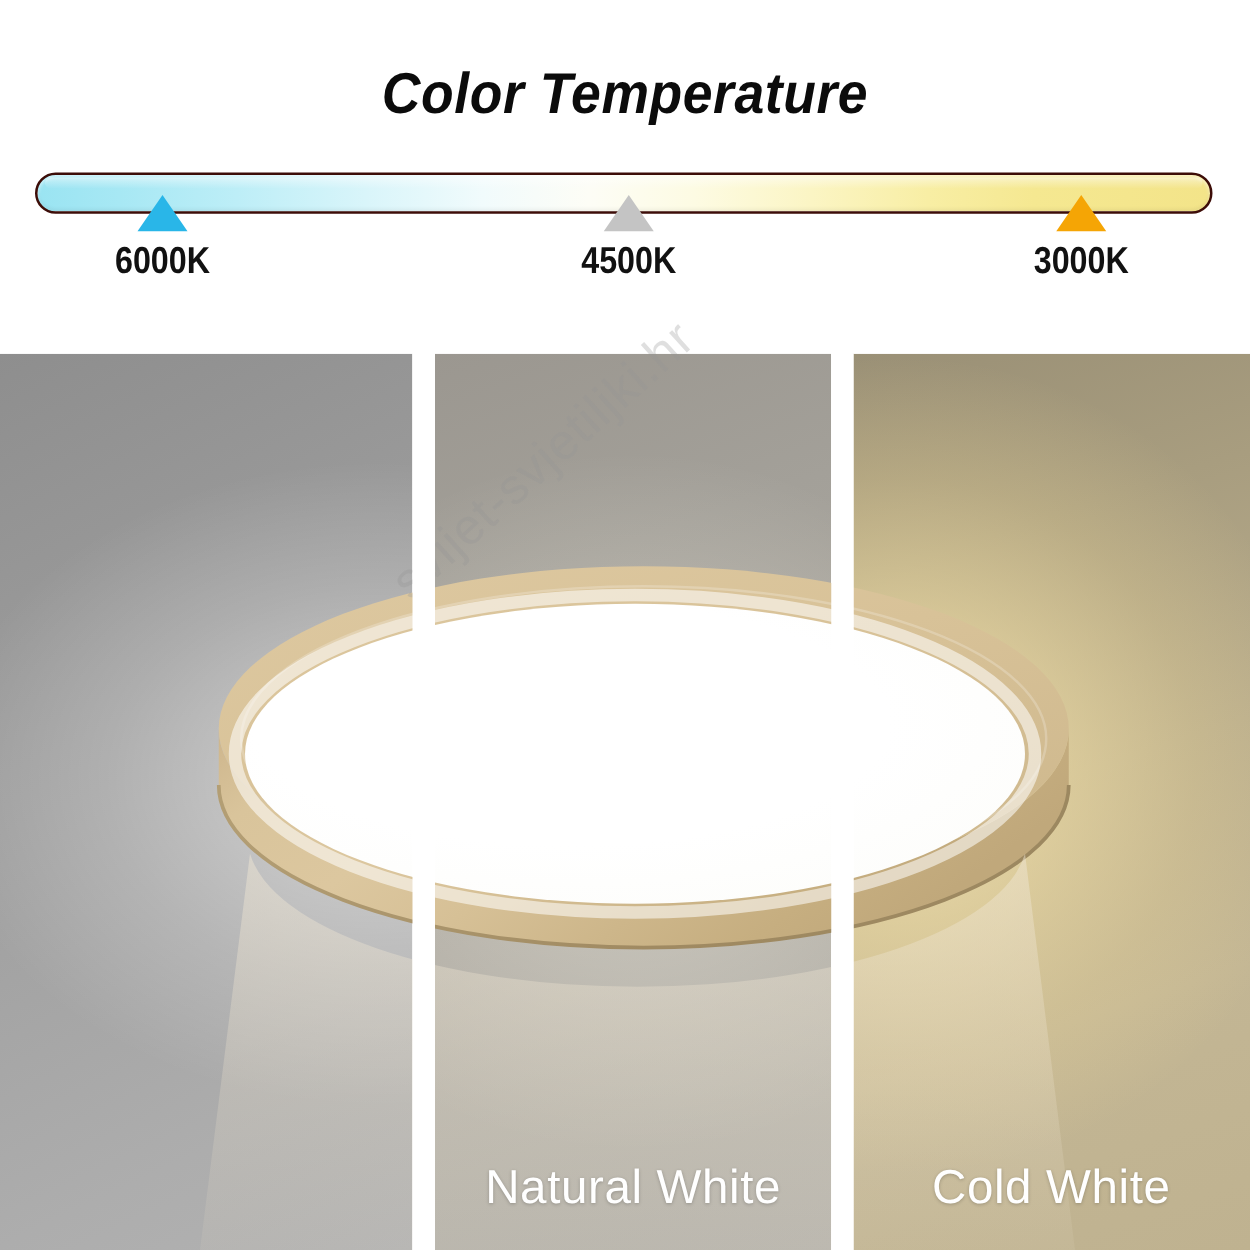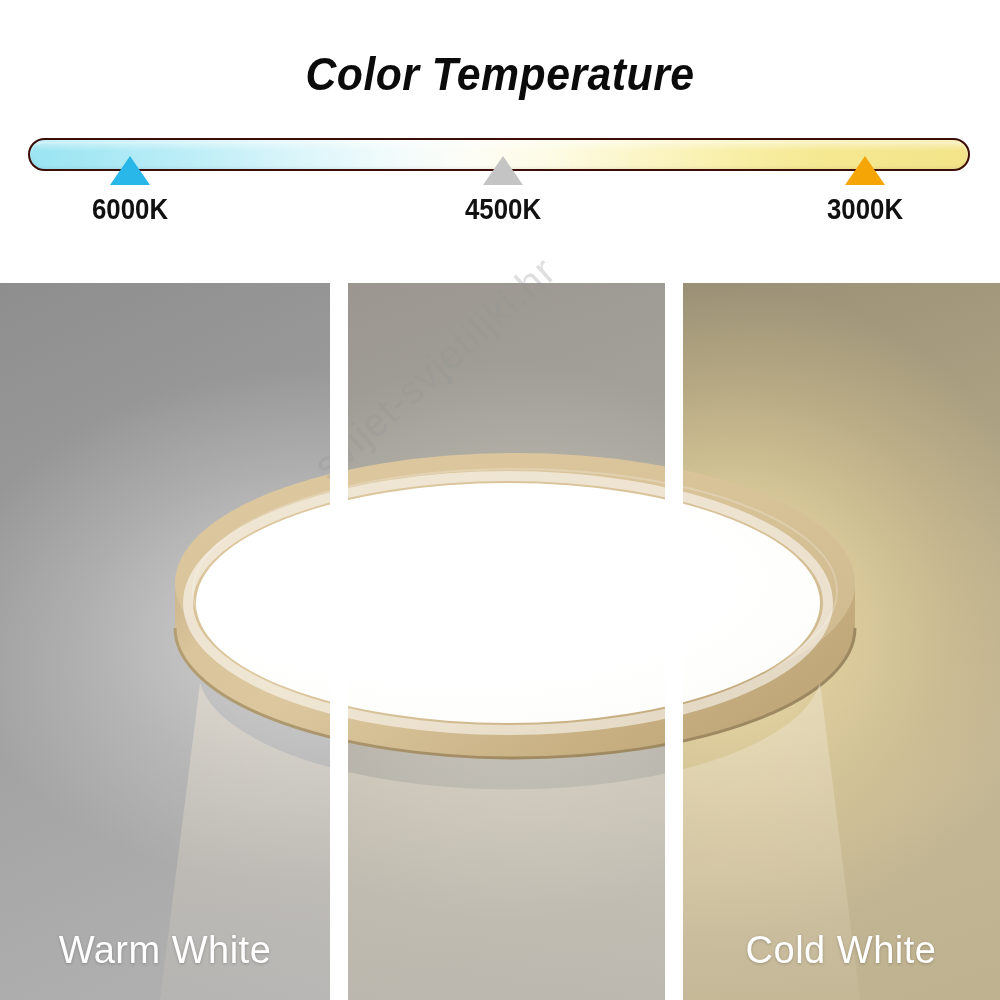--- a/index.html
+++ b/index.html
@@ -222,16 +222,16 @@
 
       <path d="M 210 300 A 340 130 0 0 0 500 424" fill="none" stroke="rgba(255,255,255,0.30)" stroke-width="4"></path>
     </svg>
   </div>
 
   <div id="watermark">svijet-svjetiljki.hr</div>
 
   <div class="divider" id="divider-1"></div>
   <div class="divider" id="divider-2"></div>
 
-  <div class="caption" id="caption-1">Warm White</div>
+  <div class="caption" id="caption-2">Natural White</div>
   <div class="caption" id="caption-3">Cold White</div>
 
 </div>
 
 </body></html>

